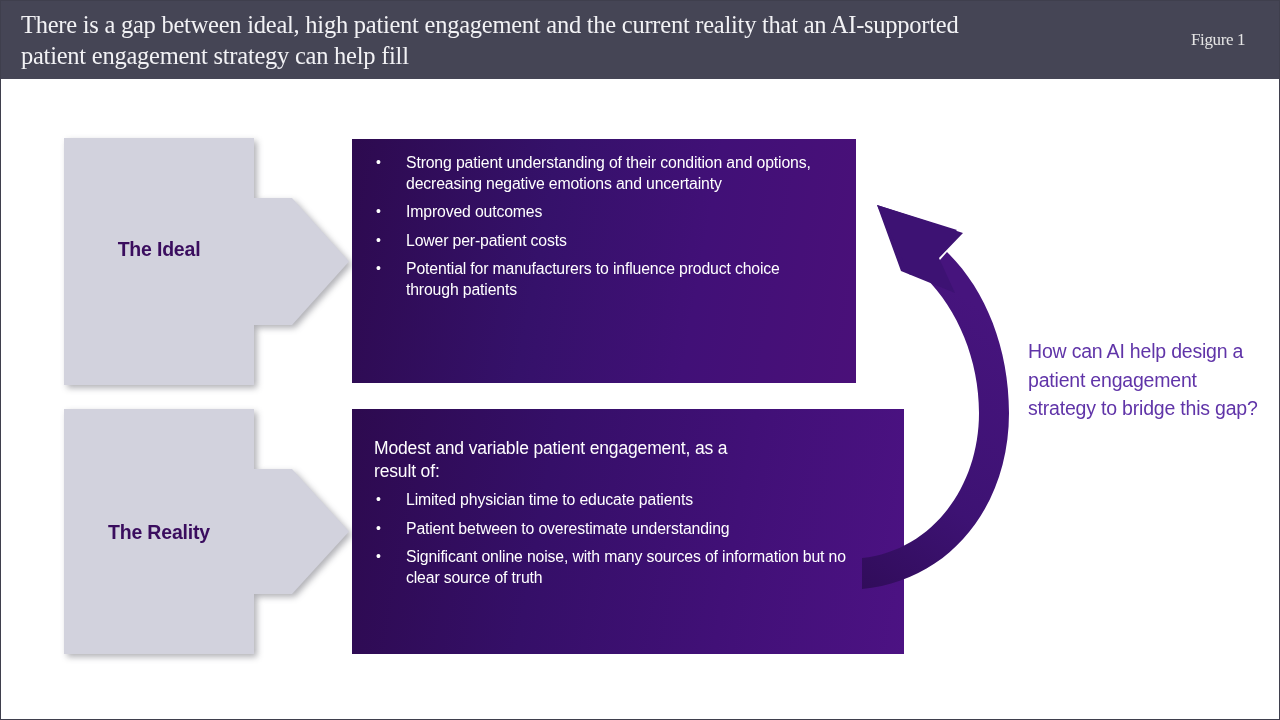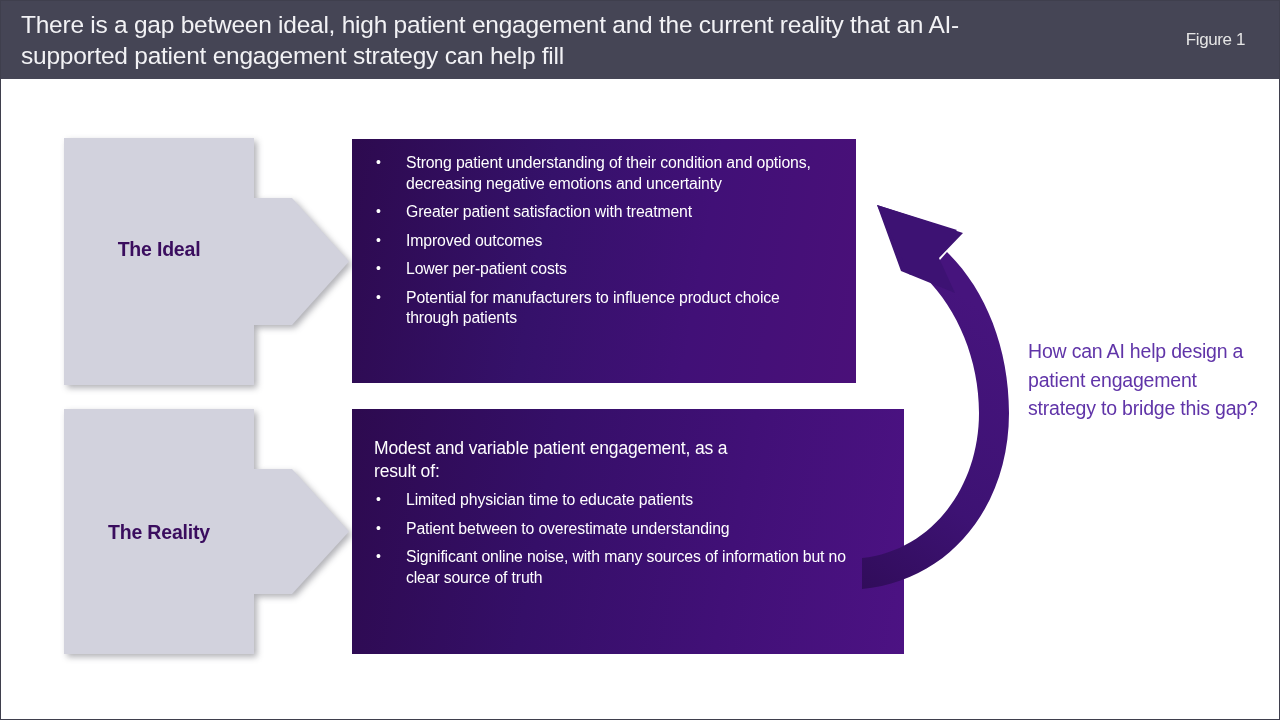--- a/index.html
+++ b/index.html
@@ -15,21 +15,21 @@
     background: #ffffff;
     border: 1px solid #3f3f4d;
     overflow: hidden;
   }
 
   
   #header {
     position: absolute; left: 0; top: 0;
     width: 1280px; height: 78px;
     background: #454555;
-    display: flex; align-items: center; justify-content: space-between;
+    display: flex; align-items: center; justify-content: space-between; font-family: Liberation Serif, serif;
   }
   #header-title {
     color: #f2f2f5;
     font-size: 24.5px;
     line-height: 31px;
     font-weight: 400;
     letter-spacing: -0.25px;
     padding-left: 20px;
     max-width: 1000px;
   }
@@ -146,21 +146,20 @@
   <div class="label-arrow" id="reality-shape">
     <svg width="285" height="245" viewBox="0 0 285 245" aria-hidden="true">
       <path d="M0,0 H190 V60 H228 L285,122.5 L228,185 H190 V245 H0 Z" fill="#d2d2dd"></path>
     </svg>
     <div class="arrow-text">The Reality</div>
   </div>
 
   <div class="panel" id="panel-ideal">
     <ul class="bullets">
       <li>Strong patient understanding of their condition and options, decreasing negative emotions and uncertainty</li>
-      <li>Greater patient satisfaction with treatment</li>
       <li>Improved outcomes</li>
       <li>Lower per-patient costs</li>
       <li>Potential for manufacturers to influence product choice through patients</li>
     </ul>
   </div>
 
   <div class="panel" id="panel-reality">
     <div class="panel-heading">Modest and variable patient engagement, as a result of:</div>
     <ul class="bullets">
       <li>Limited physician time to educate patients</li>

